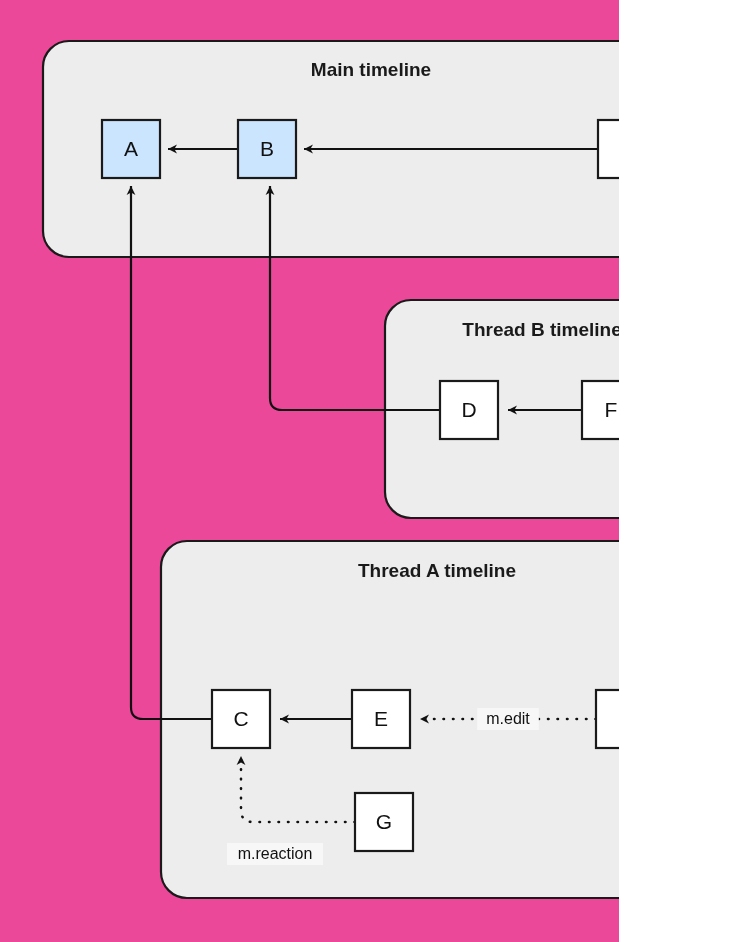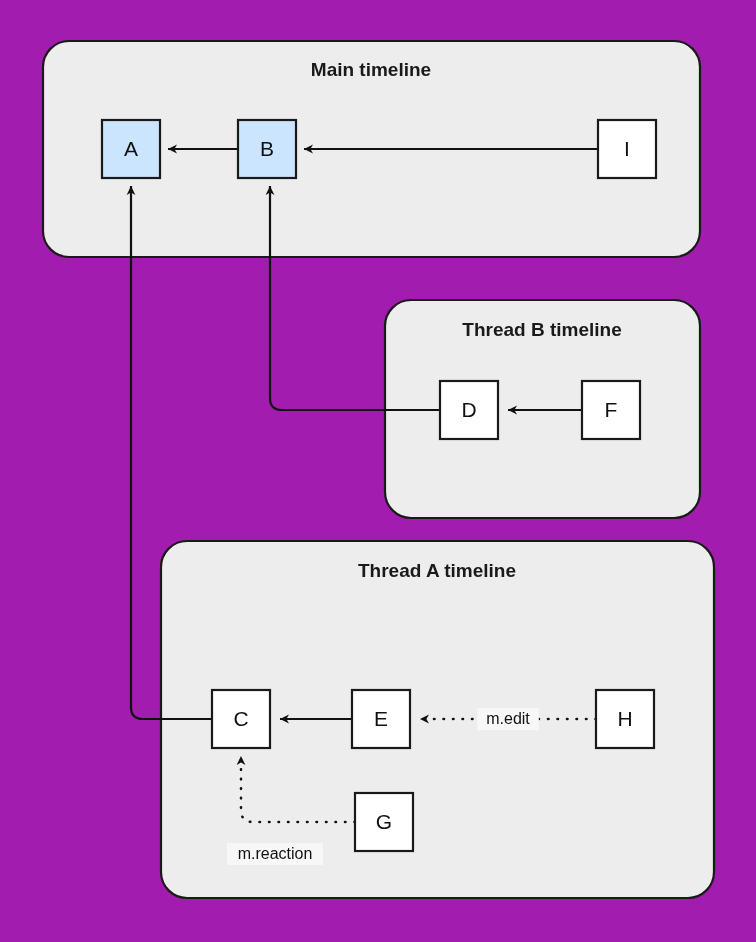--- a/index.html
+++ b/index.html
@@ -6,23 +6,23 @@
   html, body {
     margin: 0;
     padding: 0;
     background: #ffffff;
   }
   body {
     font-family: "Liberation Sans", sans-serif;
   }
   #canvas {
     position: relative;
-    width: 756px;
+    width: 619px;
     height: 942px;
-    background: #a21caf;
+    background: #ec4899;
     overflow: hidden;
   }
   #diagram-svg {
     position: absolute;
     left: 0;
     top: 0;
     width: 756px;
     height: 942px;
   }
   .group-title {

